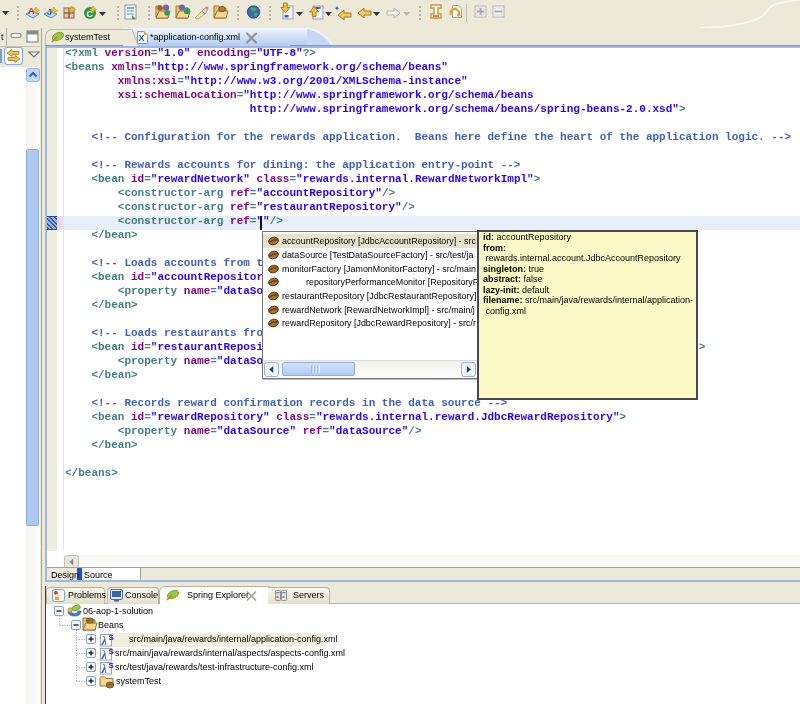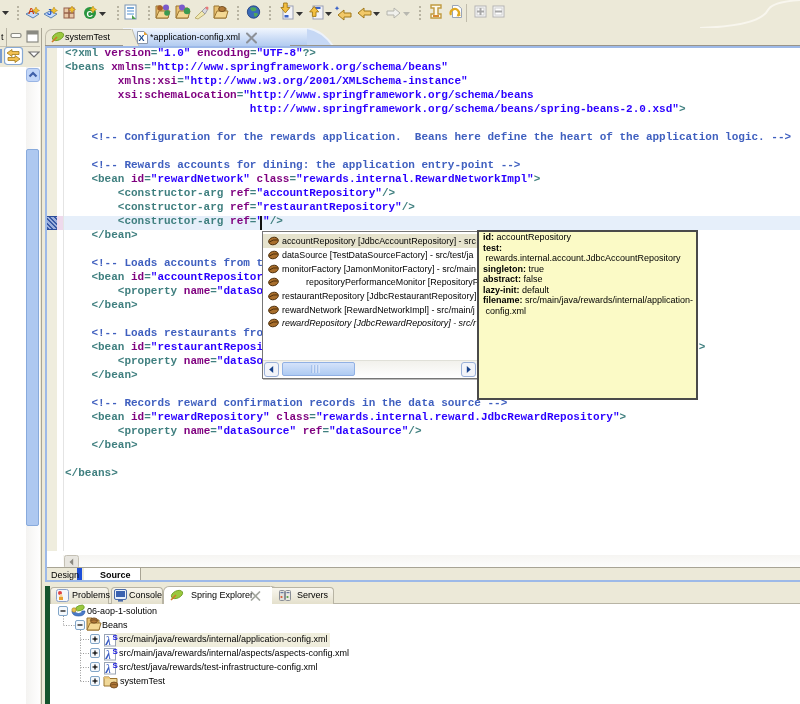--- a/index.html
+++ b/index.html
@@ -294,28 +294,28 @@
     <svg class="abs" style="left:1px;top:0px;" width="15" height="14" viewBox="0 0 15 14">
       <rect x="0.5" y="0.5" width="14" height="13" rx="2" fill="#e8e6e0" stroke="#c4c0b4"></rect>
       <path d="M9.2 3.5 L5.5 7 L9.2 10.5 Z" fill="#8a8880"></path>
     </svg>
   </div>
 
   <div class="abs" style="left:0;top:503px;width:756px;height:4px;background:#fff;"></div>
 
   <div class="abs" style="left:0;top:519px;width:756px;height:15px;background:#ece9d8;border-top:1px solid #a8a494;">
     <div class="abs ui" style="left:1px;top:0px;width:34px;height:15px;border-right:5px solid #1d4ed8;padding-left:3px;padding-top:2px;">Design</div>
-    <div class="abs ui" style="left:37px;top:0px;width:57px;height:15px;background:#fff;border-right:1px solid #a8a494;border-bottom:1px solid #fff;padding-left:16px;padding-top:2px;border-radius:0 0 3px 3px;font-weight:bold;">Source</div>
+    <div class="abs ui" style="left:37px;top:0px;width:57px;height:15px;background:#fff;border-right:1px solid #a8a494;border-bottom:1px solid #fff;padding-left:0;padding-top:2px;border-radius:0 0 3px 3px;">Source</div>
   </div>
 </div>
 
 <div class="abs" style="left:45px;top:580px;width:755px;height:2px;background:#9db9e8;"></div>
 <div class="abs" style="left:45px;top:582px;width:755px;height:4px;background:#ece9d8;"></div>
 
-<div class="abs" id="bottompanel" style="left:45px;top:586px;width:641px;height:118px;background:#eab308;border-left:5px solid #14532d;">
+<div class="abs" id="bottompanel" style="left:45px;top:586px;width:641px;height:118px;background:#eab308;border-left:1px solid #14532d;">
 
   <div class="abs" style="left:0;top:0;width:756px;height:18px;background:#ece9d8;border-bottom:1px solid #b8b4a4;">
 
     <div class="abs" style="left:0px;top:1px;width:59px;height:17px;background:linear-gradient(180deg,#f8f6ee,#e4e0cc);border:1px solid #b8b4a4;border-bottom:none;border-radius:4px 4px 0 0;"></div>
     <svg class="abs" style="left:6px;top:3px;" width="13" height="13" viewBox="0 0 13 13">
       <rect x="0.5" y="0.5" width="12" height="12" rx="2" fill="#f4f6fa" stroke="#8aa0c8"></rect>
       <circle cx="4" cy="4" r="2" fill="#e04040"></circle>
       <path d="M3 11 L3 8 Q5 6.5 7 8 L7 11 Z" fill="#e8a030"></path>
       <circle cx="5" cy="6.5" r="1.4" fill="#f8d8a0"></circle>
     </svg>
@@ -395,21 +395,21 @@
     <svg class="abs" style="left:40px;top:30px;" width="10" height="10" viewBox="0 0 10 10">
       <rect x="0.5" y="0.5" width="9" height="9" rx="1.5" fill="#f4f8fc" stroke="#82a6c8"></rect>
       <line x1="2.5" y1="5" x2="7.5" y2="5" stroke="#000" stroke-width="1.2"></line>
       <line x1="5" y1="2.5" x2="5" y2="7.5" stroke="#000" stroke-width="1.2"></line>
     </svg>
     <svg class="abs" style="left:53px;top:28px;" width="16" height="15" viewBox="0 0 16 15">
       <rect x="1.5" y="2.5" width="11" height="11.5" fill="#fff" stroke="#9aa4b4" stroke-width="1"></rect>
       <text x="2.5" y="13" font-size="12" font-weight="bold" fill="#3a5cc4" font-family="Liberation Serif" font-style="italic">λ</text>
       <text x="9.5" y="8" font-size="8" font-weight="bold" fill="#1a1ae0" font-family="Liberation Sans">S</text>
     </svg>
-    <span class="abs ui" style="left:69px;top:30px;">src/main/java/rewards/internal/application-config.xml</span>
+    <span class="abs ui" style="left:83px;top:30px;">src/main/java/rewards/internal/application-config.xml</span>
 
     <svg class="abs" style="left:40px;top:44px;" width="10" height="10" viewBox="0 0 10 10">
       <rect x="0.5" y="0.5" width="9" height="9" rx="1.5" fill="#f4f8fc" stroke="#82a6c8"></rect>
       <line x1="2.5" y1="5" x2="7.5" y2="5" stroke="#000" stroke-width="1.2"></line>
       <line x1="5" y1="2.5" x2="5" y2="7.5" stroke="#000" stroke-width="1.2"></line>
     </svg>
     <svg class="abs" style="left:53px;top:42px;" width="16" height="15" viewBox="0 0 16 15">
       <rect x="1.5" y="2.5" width="11" height="11.5" fill="#fff" stroke="#9aa4b4" stroke-width="1"></rect>
       <text x="2.5" y="13" font-size="12" font-weight="bold" fill="#3a5cc4" font-family="Liberation Serif" font-style="italic">λ</text>
       <text x="9.5" y="8" font-size="8" font-weight="bold" fill="#1a1ae0" font-family="Liberation Sans">S</text>
@@ -493,21 +493,21 @@
       </div>
 <div class="abs" style="left:0;top:71px;width:214px;height:14px;overflow:hidden;white-space:nowrap;">
         <svg style="position:absolute;left:5px;top:2px;" width="11" height="10" viewBox="0 0 11 10">
           <g transform="rotate(-14 5.5 5)">
             <ellipse cx="5.5" cy="5" rx="4.9" ry="3.7" fill="#a86e2c" stroke="#4a2c08" stroke-width="0.9"></ellipse>
             <path d="M1.2 5 Q5.5 3 9.8 5" fill="none" stroke="#4a2c08" stroke-width="0.9"></path>
           </g>
         </svg>
         <span style="position:absolute;left:19px;top:2px;">rewardNetwork [RewardNetworkImpl] - src/main/j</span>
       </div>
-<div class="abs" style="left:0;top:84px;width:214px;height:14px;overflow:hidden;white-space:nowrap;font-style:italic;">
+<div class="abs" style="left:0;top:84px;width:214px;height:14px;overflow:hidden;white-space:nowrap;">
         <svg style="position:absolute;left:5px;top:2px;" width="11" height="10" viewBox="0 0 11 10">
           <g transform="rotate(-14 5.5 5)">
             <ellipse cx="5.5" cy="5" rx="4.9" ry="3.7" fill="#a86e2c" stroke="#4a2c08" stroke-width="0.9"></ellipse>
             <path d="M1.2 5 Q5.5 3 9.8 5" fill="none" stroke="#4a2c08" stroke-width="0.9"></path>
           </g>
         </svg>
         <span style="position:absolute;left:19px;top:2px;">rewardRepository [JdbcRewardRepository] - src/r</span>
       </div>
 </div>
 
@@ -531,20 +531,20 @@
     </svg>
     <svg class="abs" style="left:198px;top:1px;" width="15" height="15" viewBox="0 0 15 15">
       <rect x="0.5" y="0.5" width="14" height="14" rx="2.5" fill="#f2f4f9" stroke="#9ab0d8"></rect>
       <path d="M5.8 4 L9.8 7.5 L5.8 11 Z" fill="#16418c"></path>
     </svg>
   </div>
 </div>
 
 <div class="abs" id="tooltip" style="left:478px;top:231px;width:219px;height:168px;background:#fbfac6;border:1px solid #4a4a4a;outline:1px solid #4a4a4a;font-size:9px;line-height:10.5px;color:#000;padding:0px 0 0 4px;">
 <b>id:</b> accountRepository<br>
-<b>test:</b><br>
+<b>from:</b><br>
 &nbsp;rewards.internal.account.JdbcAccountRepository<br>
 <b>singleton:</b> true<br>
 <b>abstract:</b> false<br>
 <b>lazy-init:</b> default<br>
 <b>filename:</b> src/main/java/rewards/internal/application-<br>
 &nbsp;config.xml
 </div>
 
 </body></html>

